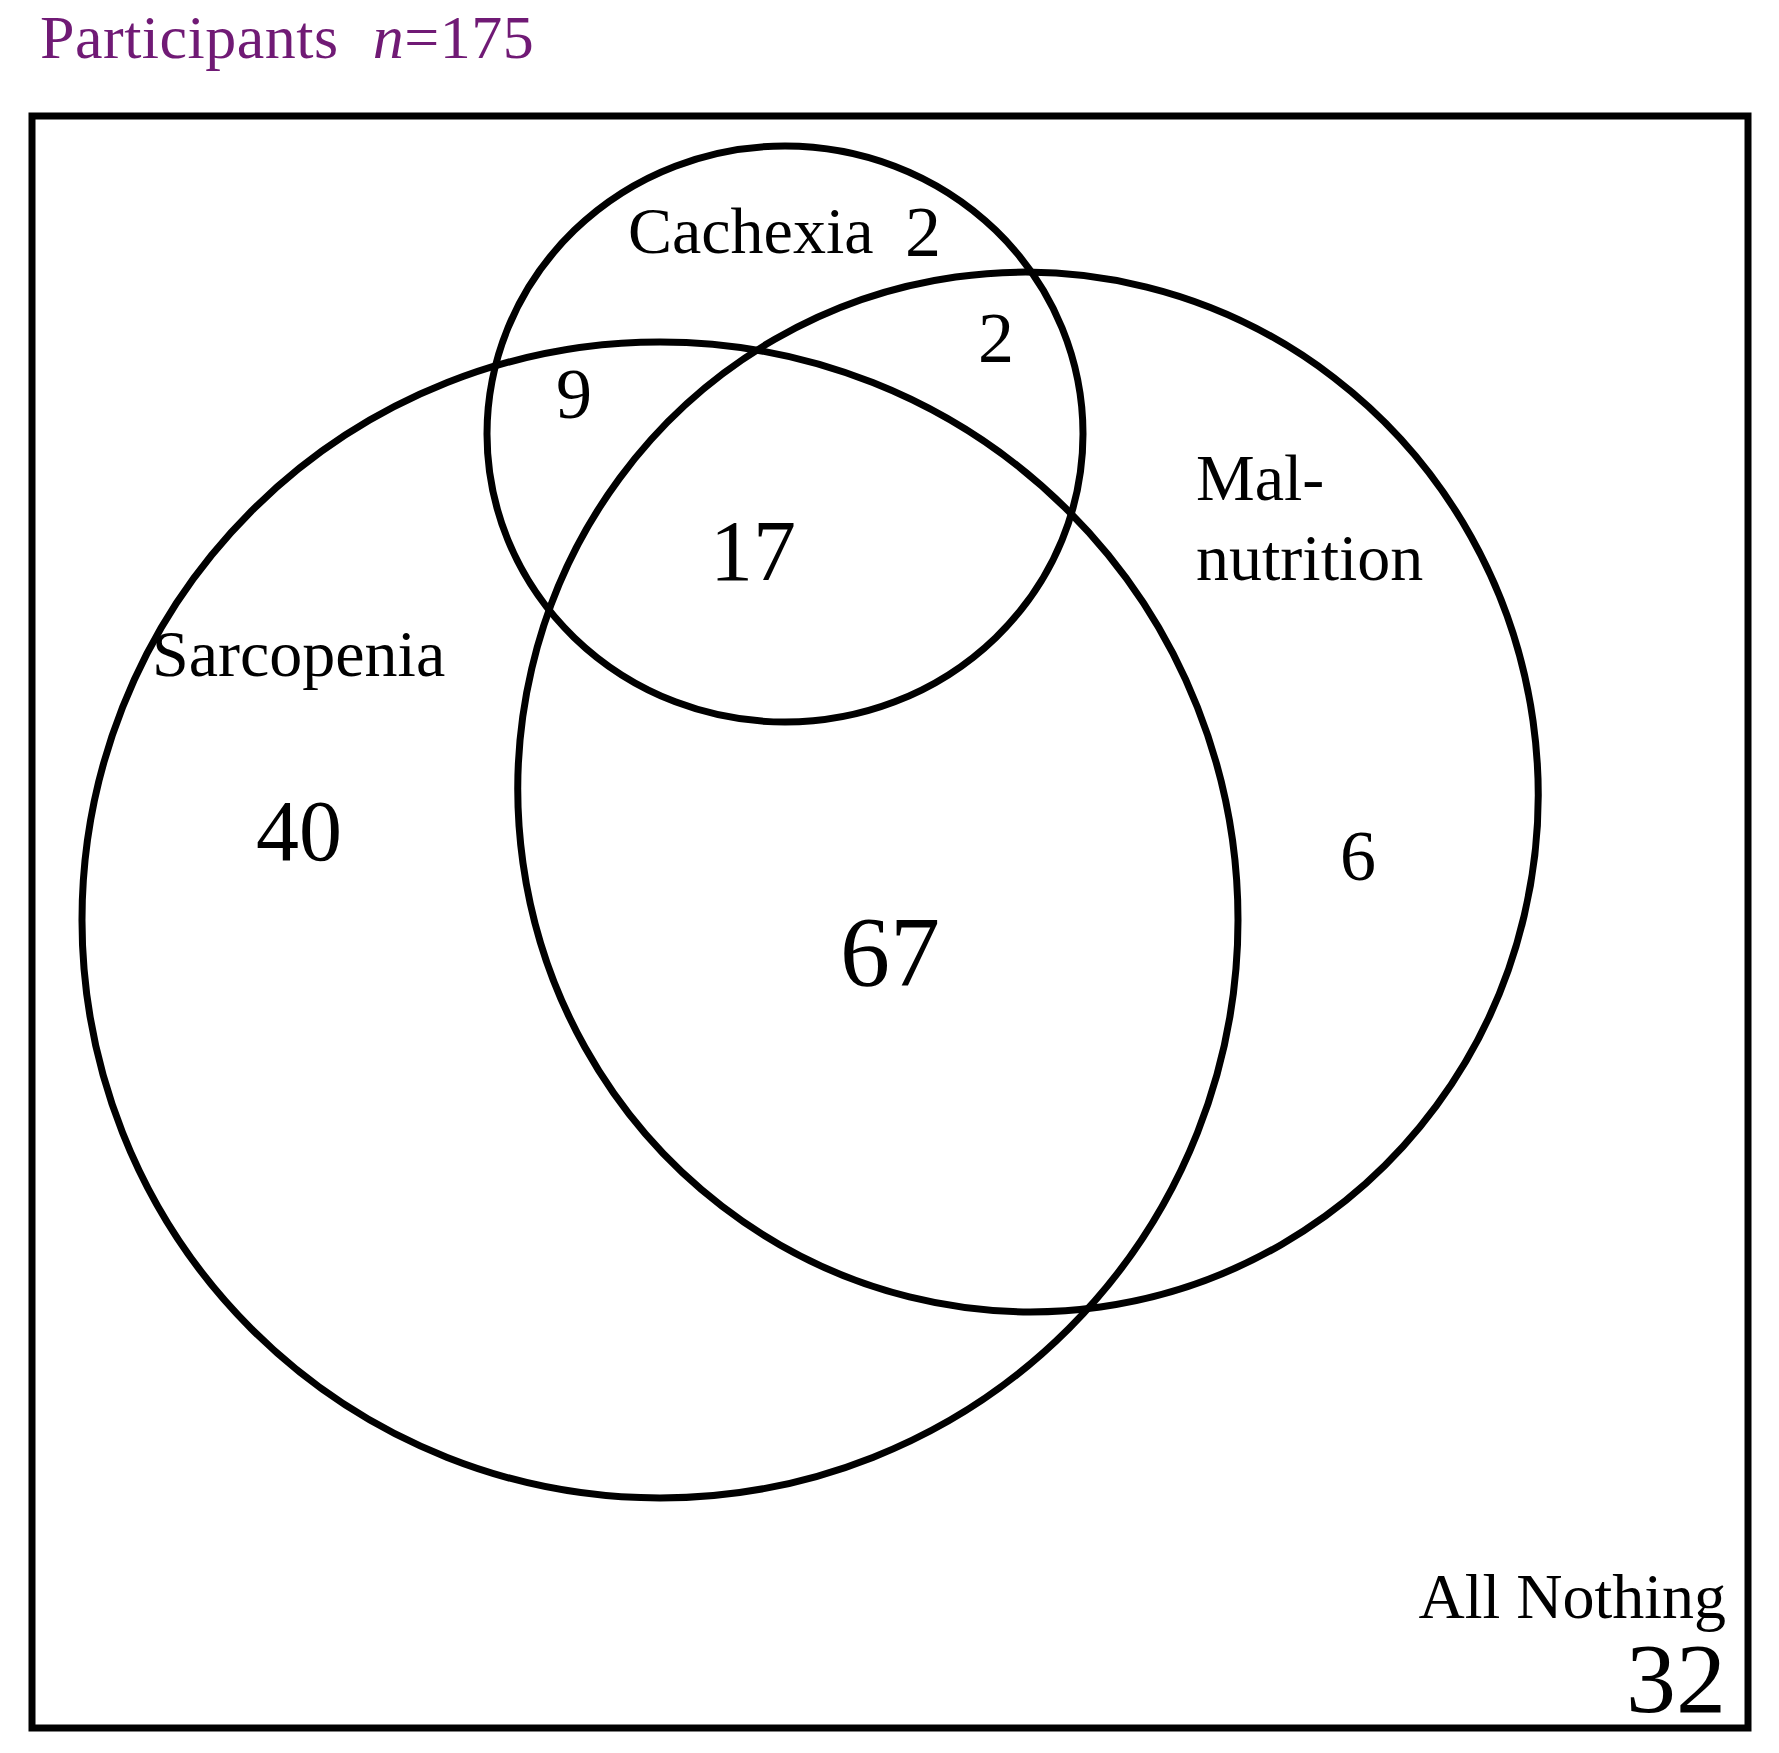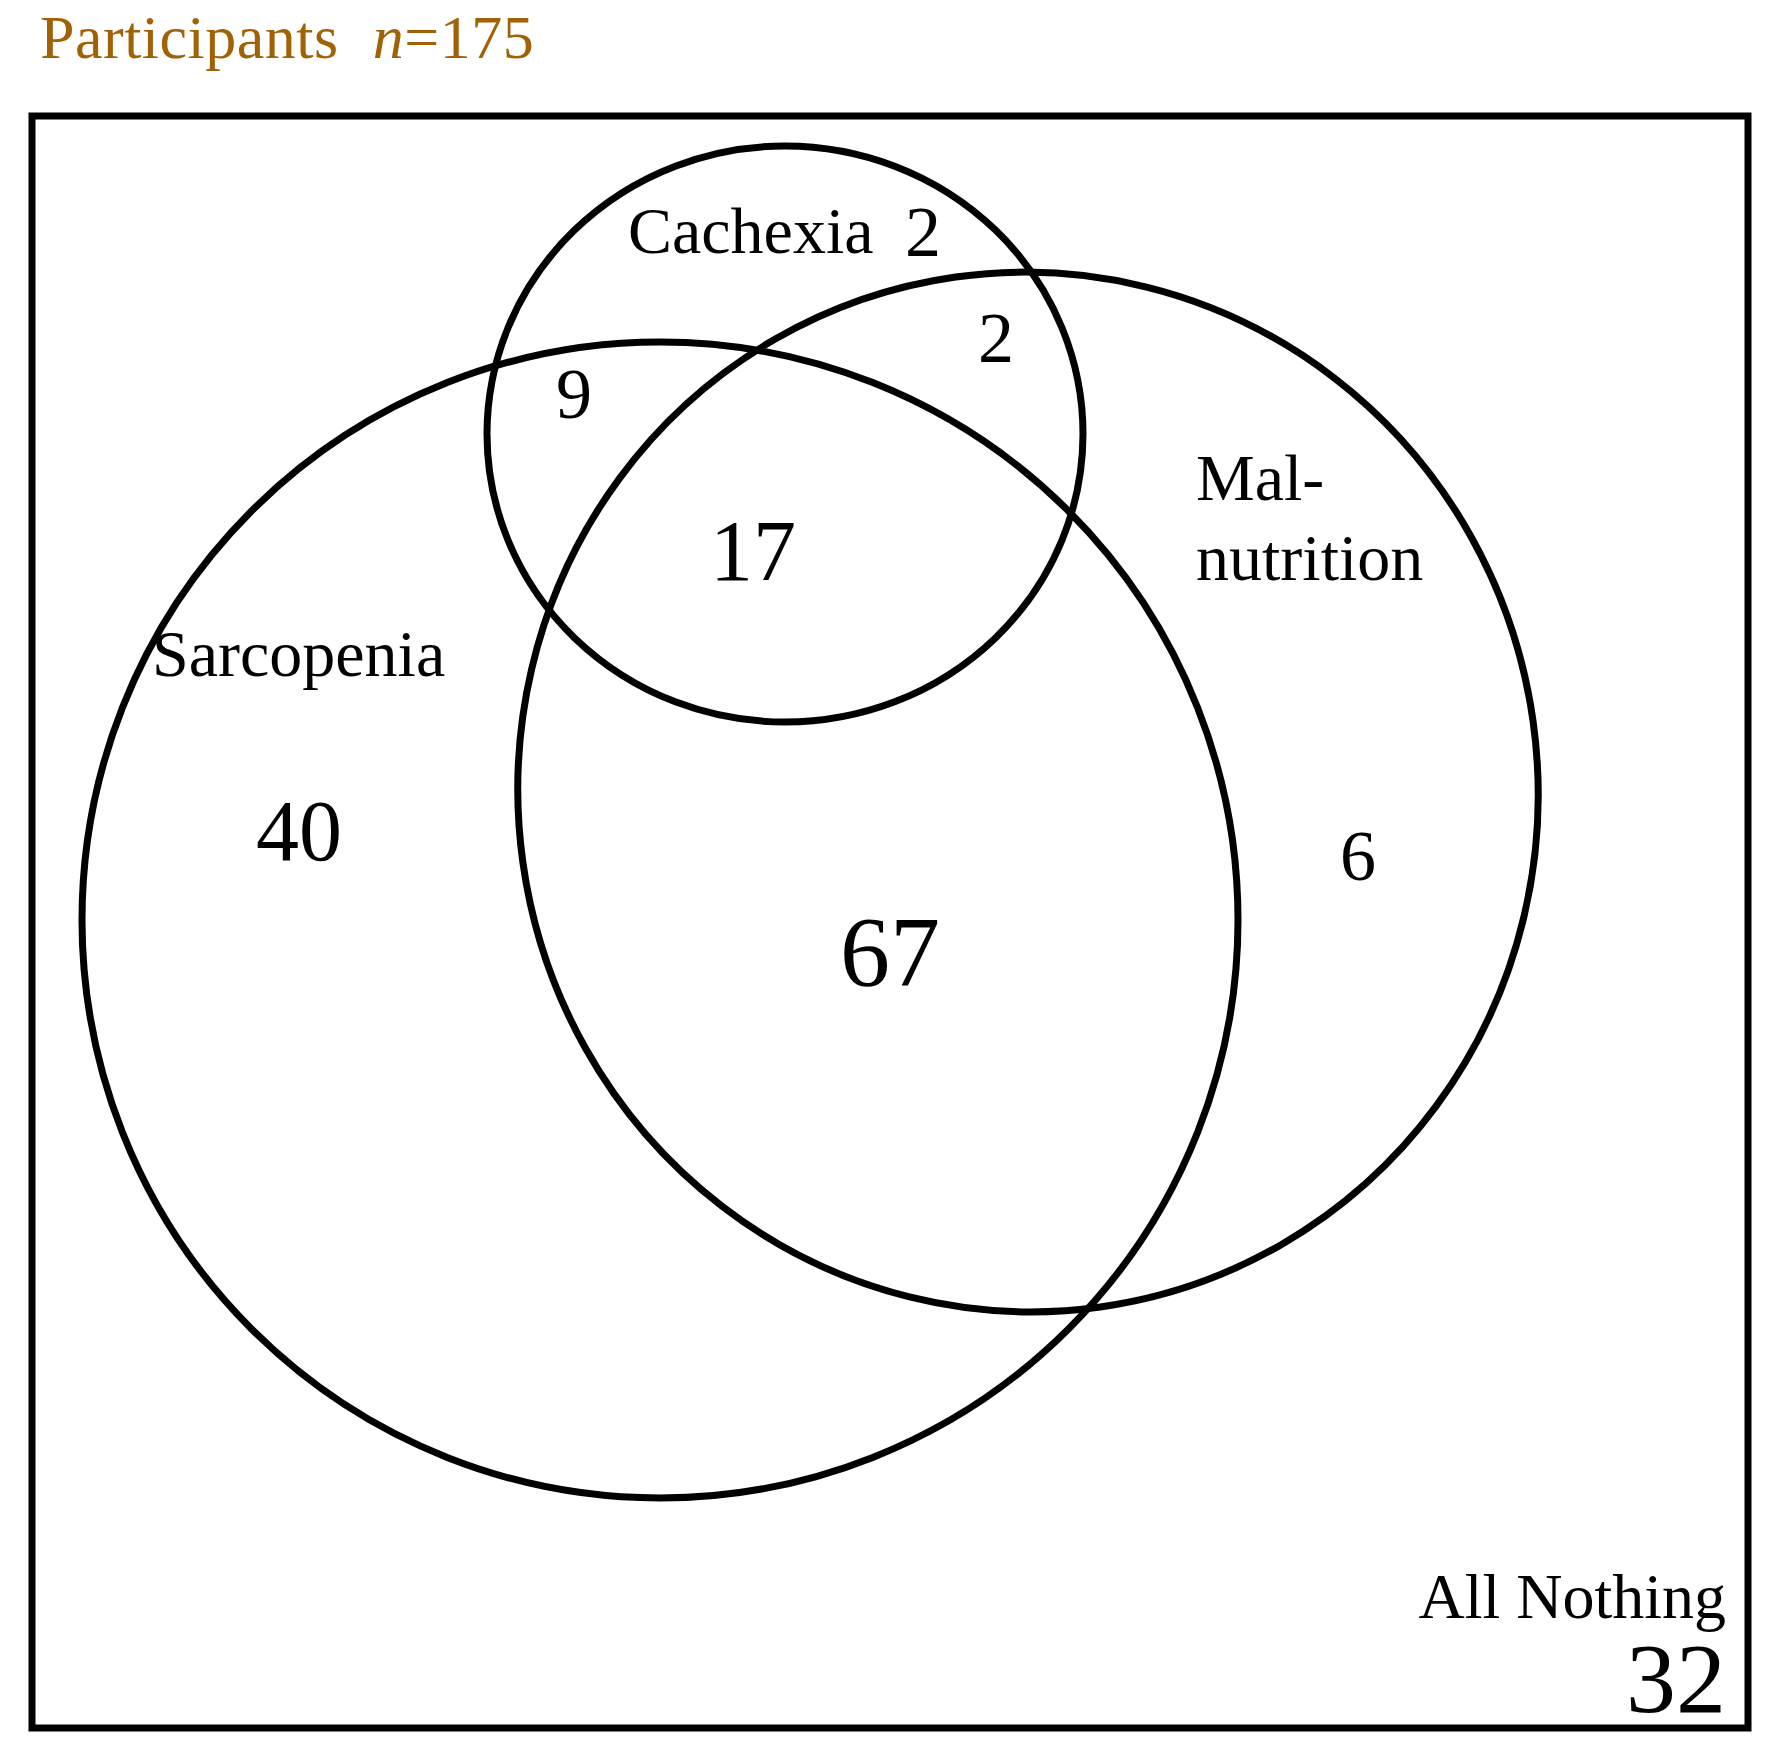--- a/index.html
+++ b/index.html
@@ -7,21 +7,21 @@
     margin: 0;
     padding: 0;
     background: #ffffff;
   }
   #page {
     position: relative;
     width: 1779px;
     height: 1753px;
     background: #ffffff;
     font-family: "Liberation Serif", "DejaVu Serif", serif;
-    color: #a16207;
+    color: #701a75;
     overflow: hidden;
   }
   #title {
     position: absolute;
     left: 40px;
     top: 6px;
     font-size: 62px;
     line-height: 1.0;
     white-space: nowrap;
     letter-spacing: 0.5px;

